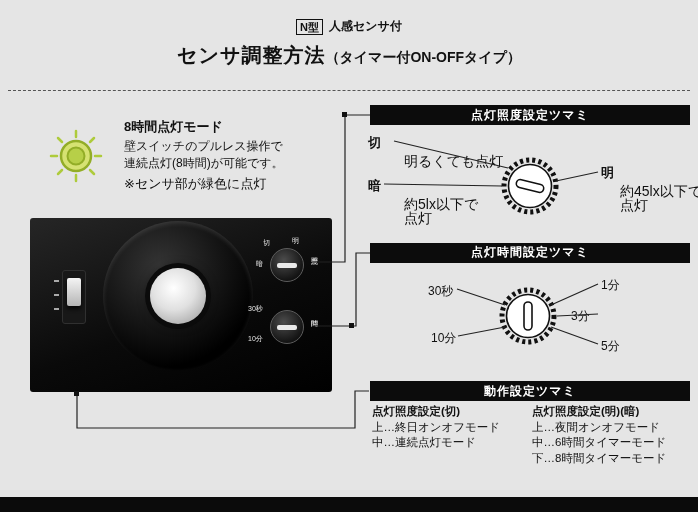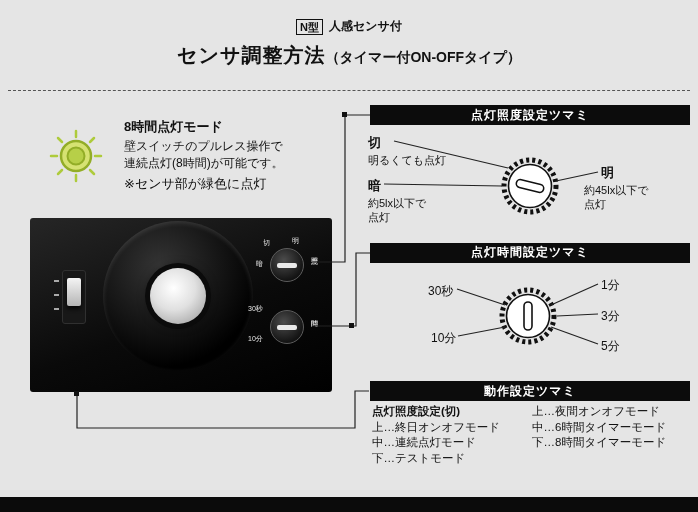--- a/index.html
+++ b/index.html
@@ -44,21 +44,21 @@
   .k1 { left:240px; top:30px; }
   .k2 { left:240px; top:92px; }
   .dlab { position:absolute; color:#e8e8e8; font-size:7px; line-height:8px; white-space:nowrap; }
   .vlab { writing-mode:vertical-rl; letter-spacing:1px; }
 
   
   .bar { position:absolute; left:370px; width:320px; height:20px; background:#0c0c0c; color:#fff;
          font-size:12px; font-weight:bold; text-align:center; line-height:20px; letter-spacing:1px; }
   .bar1 { top:105px; } .bar2 { top:243px;font-family:Liberation Mono, monospace; } .bar3 { top:381px; }
   .lbl-b { position:absolute; font-size:13px; font-weight:bold; white-space:nowrap; }
-  .lbl-s { position:absolute; font-size:11px; white-space:nowrap; }
+  .lbl-s { position:absolute; font-size:14px; white-space:nowrap;margin-left:36px; }
   .lbl-m { position:absolute; font-size:12px; white-space:nowrap; }
   .knob-svg { position:absolute; }
 
   
   .op-col { position:absolute; top:404px; width:160px; font-size:11.5px; line-height:15.5px; white-space:nowrap; }
   .op-col .ct { font-weight:bold; }
   .op1 { left:372px; } .op2 { left:532px; }
 
   
   .footer-bar { position:absolute; left:0; top:497px; width:698px; height:15px; background:#0b0b0b; }
@@ -133,37 +133,37 @@
   <svg class="knob-svg" style="left:495px; top:151px;" width="70" height="70" viewBox="0 0 70 70">
     <circle cx="35" cy="35" r="26" fill="none" stroke="#111" stroke-width="5" stroke-dasharray="3.1 3.1"></circle>
     <circle cx="35" cy="35" r="21.5" fill="#fff" stroke="#111" stroke-width="1.6"></circle>
     <rect x="21" y="31" width="28" height="8" rx="4" fill="none" stroke="#111" stroke-width="1.6" transform="rotate(14 35 35)"></rect>
   </svg>
 
   <div class="bar bar2">点灯時間設定ツマミ</div>
   <div class="lbl-m" style="left:428px; top:283px;">30秒</div>
   <div class="lbl-m" style="left:431px; top:330px;">10分</div>
   <div class="lbl-m" style="left:601px; top:277px;">1分</div>
-  <div class="lbl-m" style="left:601px; top:308px;">3分</div>
+  <div class="lbl-m" style="left:571px; top:308px;">3分</div>
   <div class="lbl-m" style="left:601px; top:338px;">5分</div>
 
   <svg class="knob-svg" style="left:493px; top:281px;" width="70" height="70" viewBox="0 0 70 70">
     <circle cx="35" cy="35" r="26" fill="none" stroke="#111" stroke-width="5" stroke-dasharray="3.1 3.1"></circle>
     <circle cx="35" cy="35" r="21.5" fill="#fff" stroke="#111" stroke-width="1.6"></circle>
     <rect x="21" y="31" width="28" height="8" rx="4" fill="none" stroke="#111" stroke-width="1.6" transform="rotate(90 35 35)"></rect>
   </svg>
 
   <div class="bar bar3">動作設定ツマミ</div>
   <div class="op-col op1">
     <div class="ct">点灯照度設定(切)</div>
     <div>上…終日オンオフモード</div>
     <div>中…連続点灯モード</div>
-    <div>下…テストモード</div>
   </div>
   <div class="op-col op2">
+    <div class="ct">点灯照度設定(明)(暗)</div>
     <div>上…夜間オンオフモード</div>
     <div>中…6時間タイマーモード</div>
     <div>下…8時間タイマーモード</div>
   </div>
 
   <svg class="overlay" viewBox="0 0 698 512">
     <g fill="none" stroke="#222" stroke-width="1.2">
 
       <path d="M312,262 L345,262 L345,115 L370,115"></path>
 

